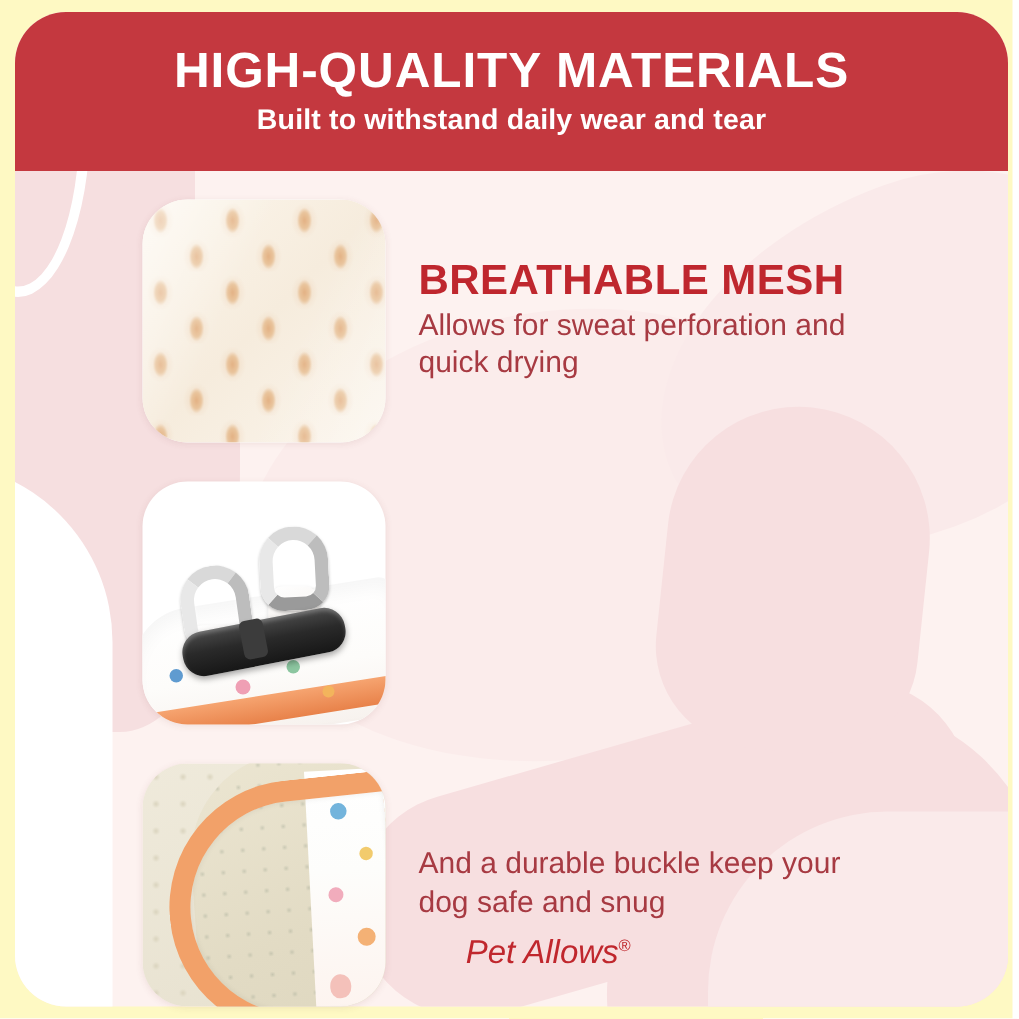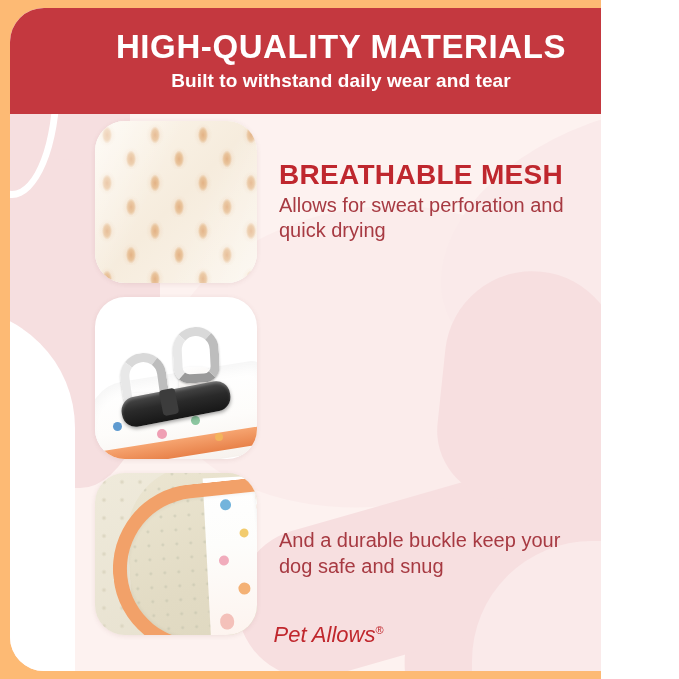--- a/index.html
+++ b/index.html
@@ -7,22 +7,22 @@
   html, body {
     width:679px; height:679px;
     background:#ffffff;
     font-family:"Liberation Sans", sans-serif;
     overflow:hidden;
   }
 
   
   .canvas{
     position:relative;
-    width:601px; height:679px;
-    background:#fdba74;
+    width:675px; height:679px;
+    background:#fef9c3;
     overflow:hidden;
   }
 
   
   .page-bg{
     position:absolute;
     left:10px; top:8px;
     width:662px; height:663px;
     background:#fdf2f0;
     border-radius:34px;
@@ -138,20 +138,21 @@
     left:0; top:114px;
     width:679px;
     z-index:4;
   }
   .feature{
     position:relative;
     display:flex;
     align-items:center;
     height:176px;
     padding-left:95px;
+    margin-top:12px;
   }
   .thumb{
     width:162px; height:162px;
     border-radius:30px;
     overflow:hidden;
     flex:0 0 auto;
     position:relative;
     box-shadow:0 1px 5px rgba(120,60,60,.10);
     background:#fff;
   }

